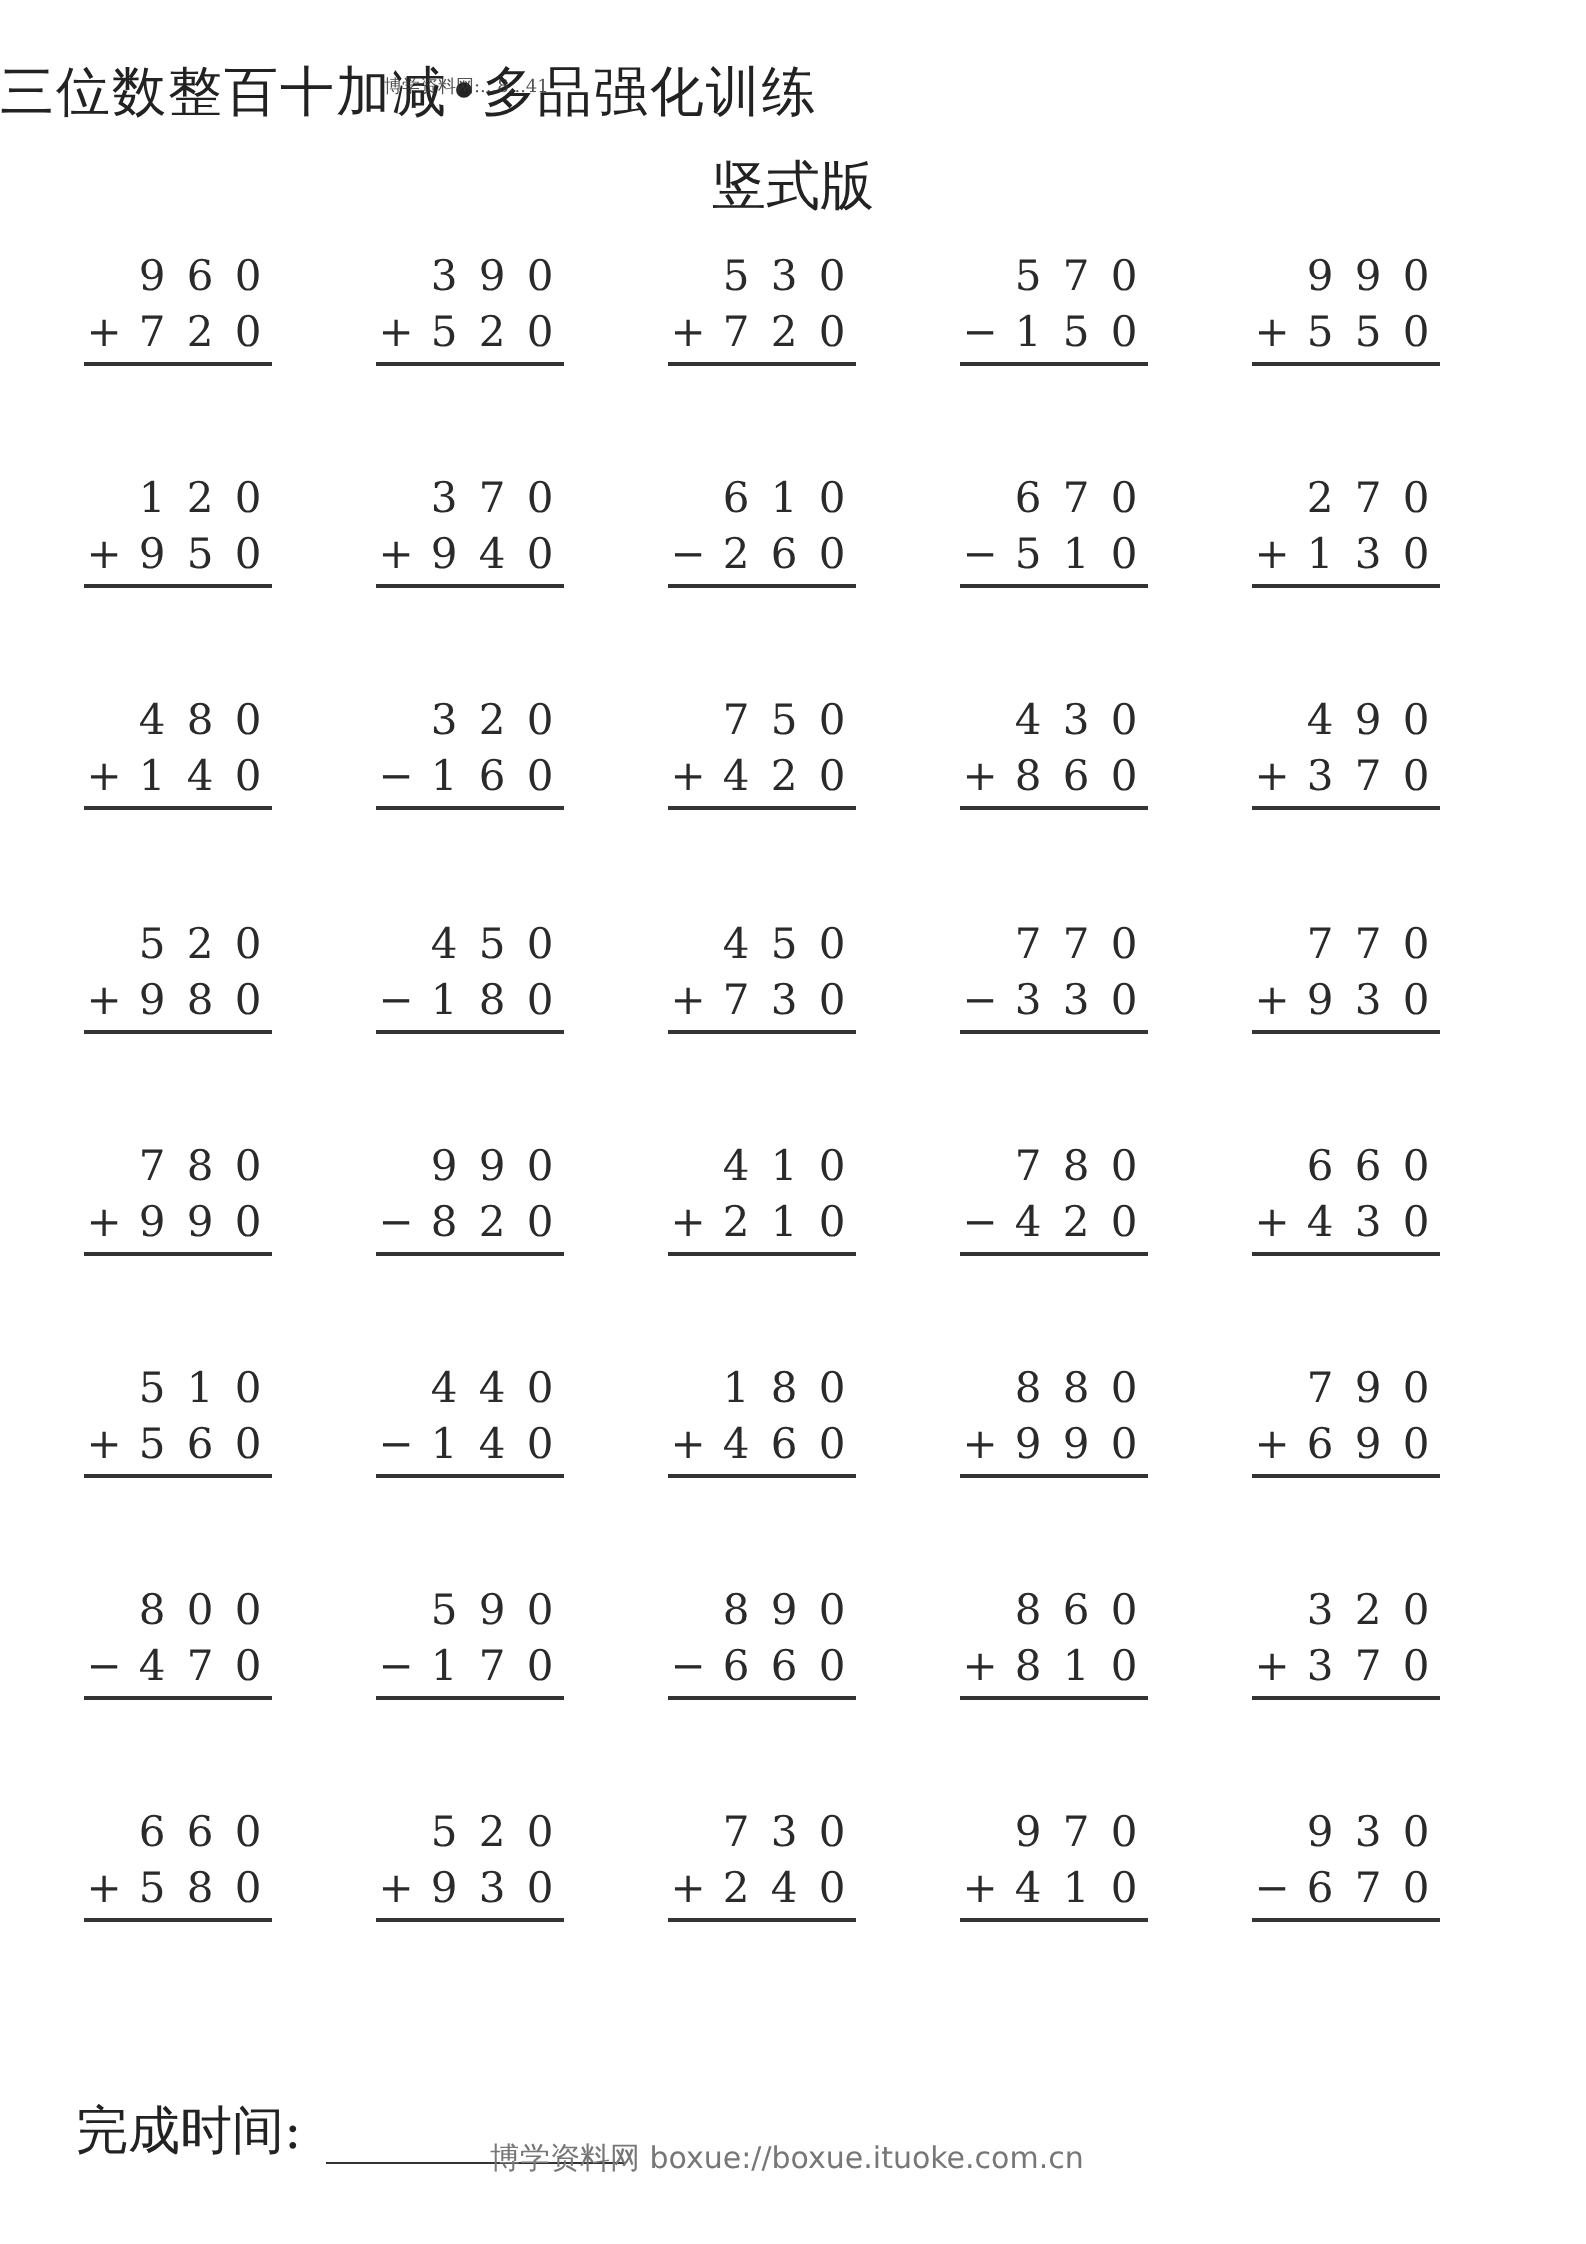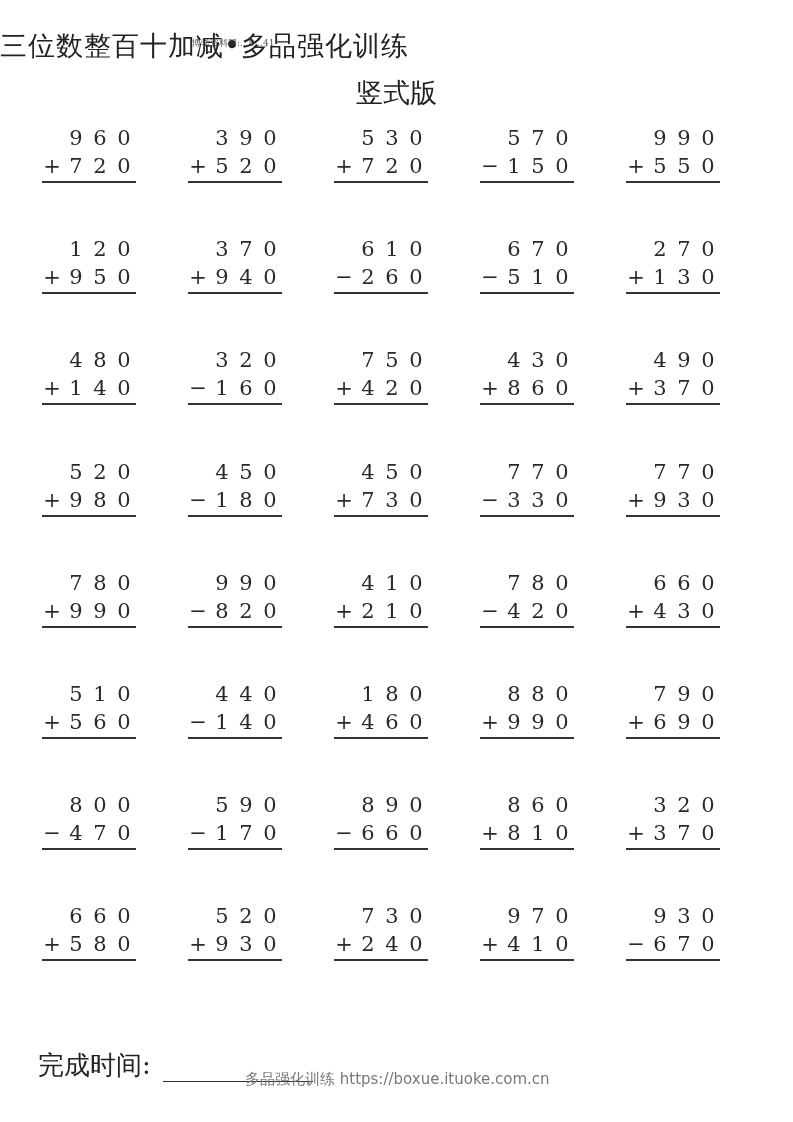--- a/index.html
+++ b/index.html
@@ -606,13 +606,13 @@
           <span style="left: 48px;">7</span>
           <span style="left: 72px;">0</span>
         </div>
         <div class="rule"></div>
       </div>
     </div>
   </div>
 
 <div class="footer-label">完成时间:</div>
 <div class="footer-rule"></div>
-<div class="watermark">多品强化训练 https://boxue.ituoke.com.cn</div>
+<div class="watermark">博学资料网 boxue://boxue.ituoke.com.cn</div>
 
 </body></html>

